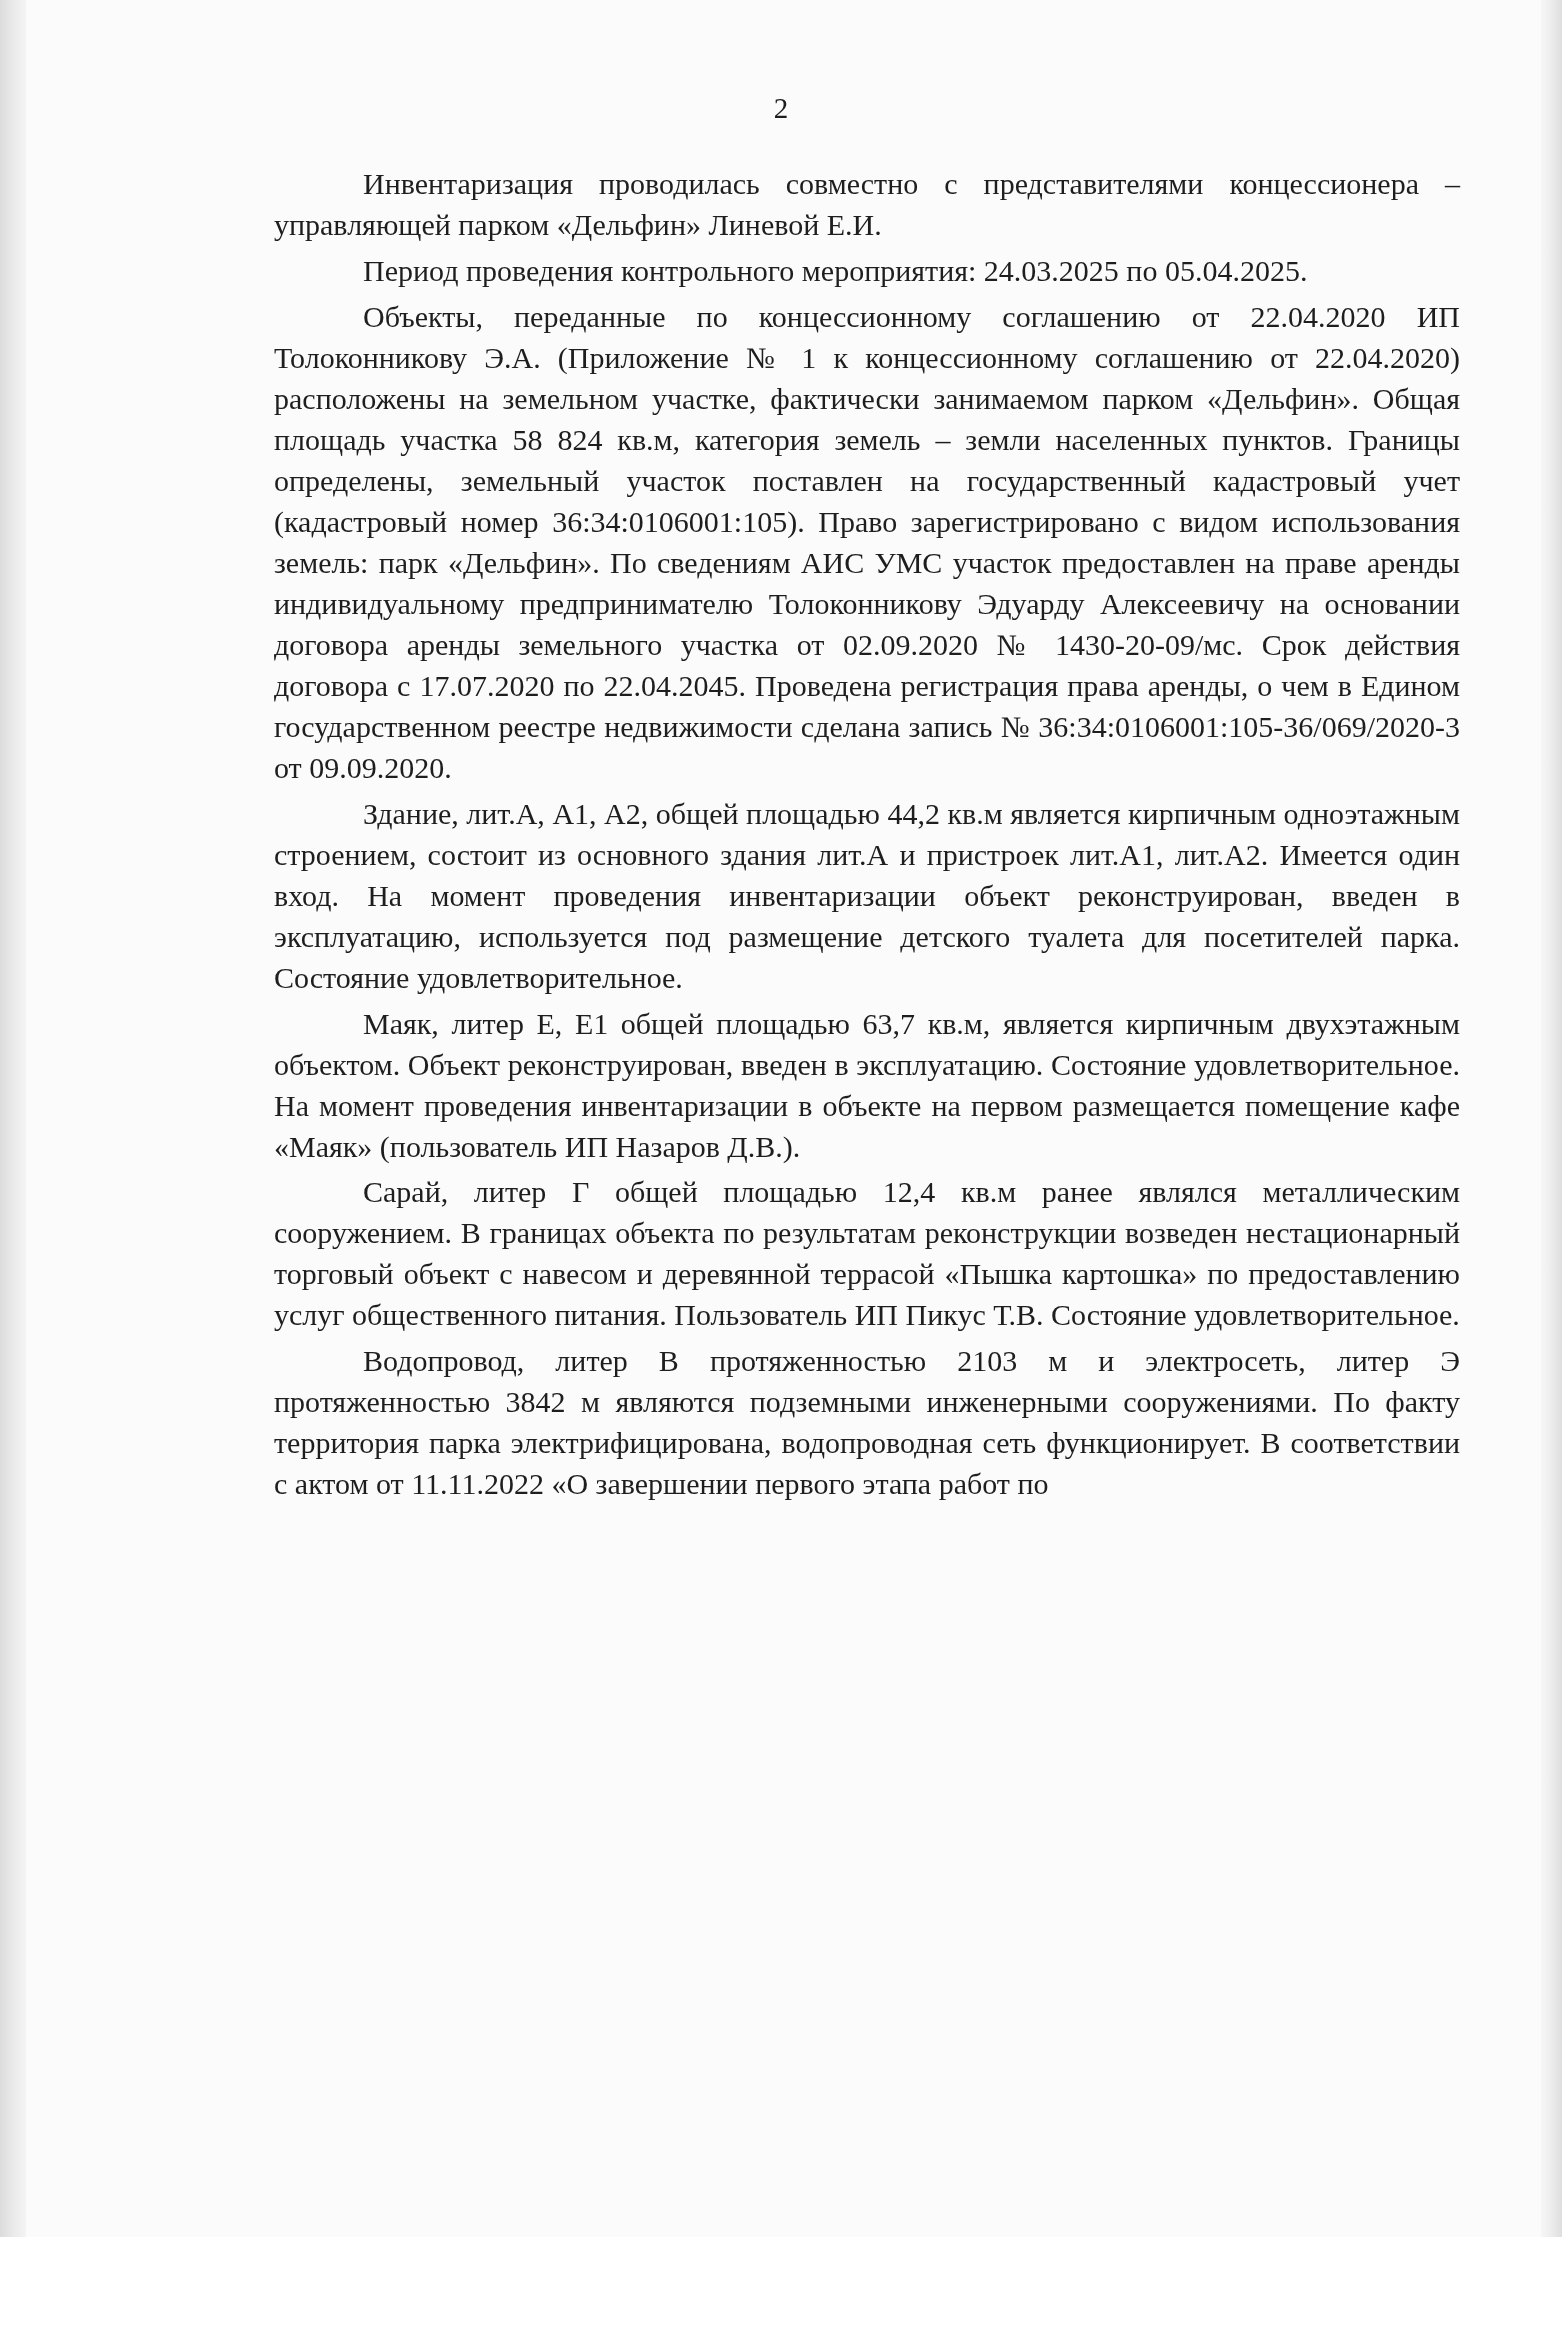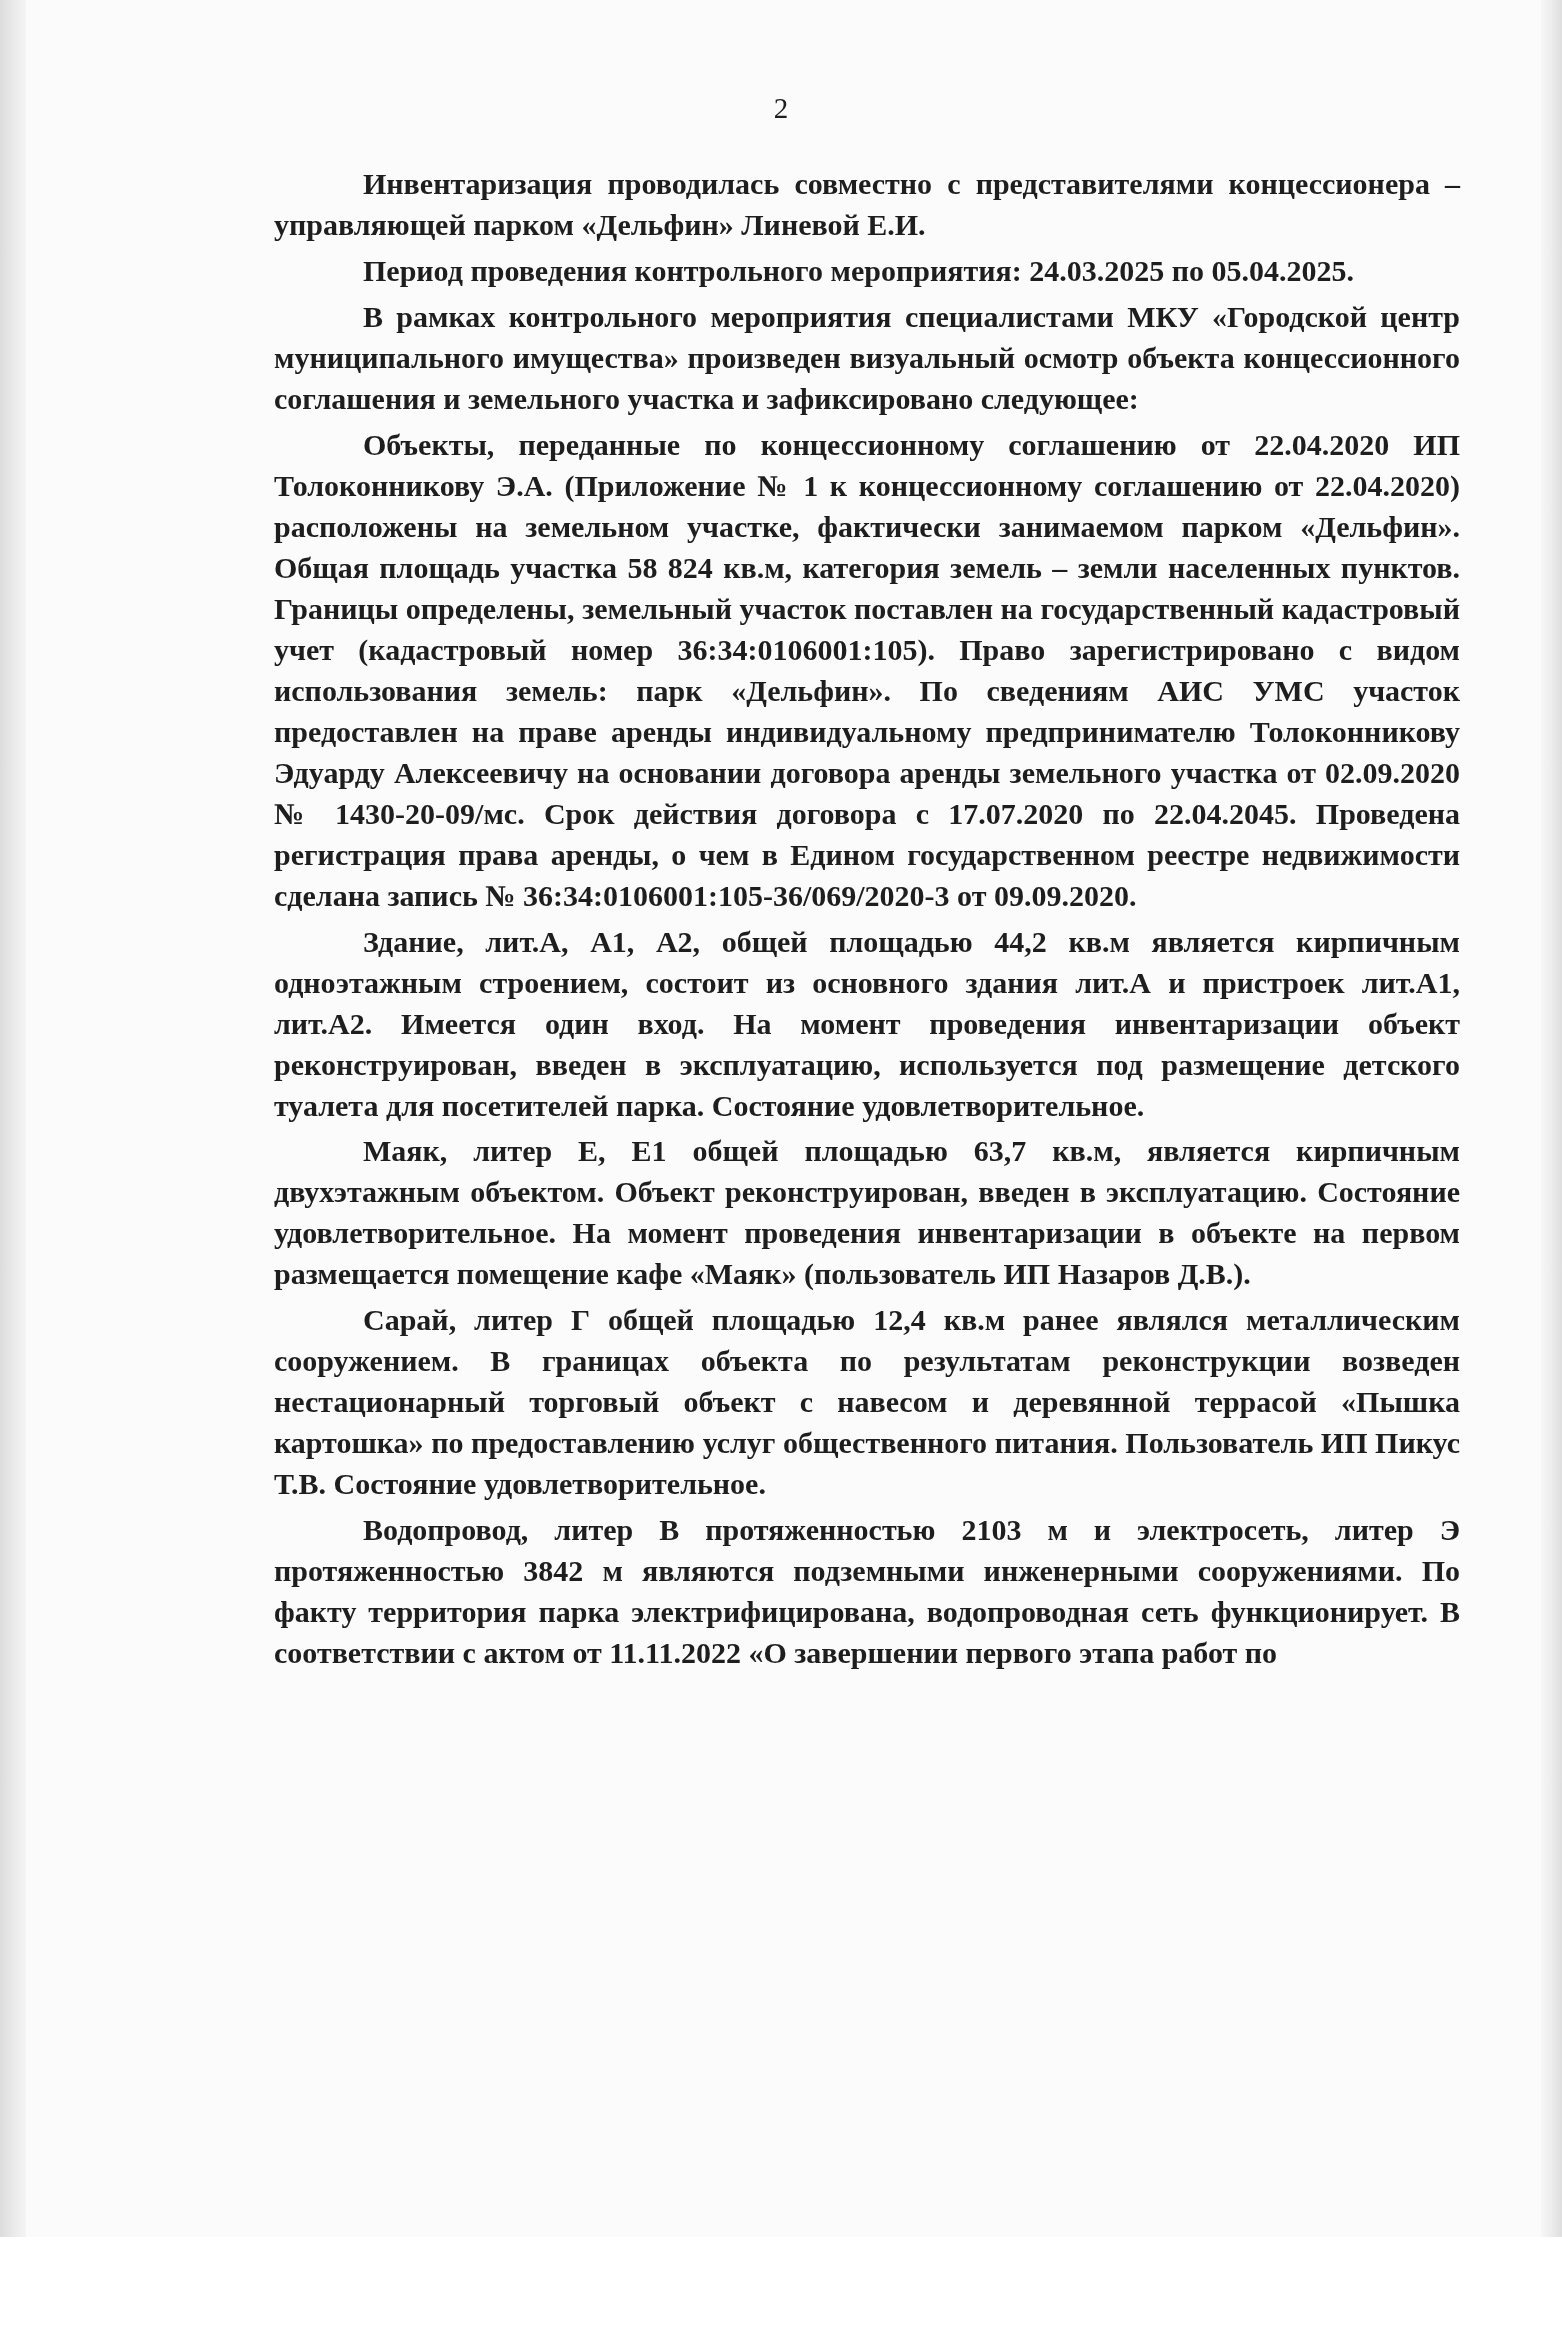--- a/index.html
+++ b/index.html
@@ -23,36 +23,34 @@
     position: absolute; left: 0; width: 1562px; top: 89px; text-align: center;
     font-size: 29px; line-height: 39px;
   }
   .body-text {
     position: absolute; left: 274px; top: 163px; width: 1186px;
     font-size: 30px; line-height: 41px;
   }
   .body-text p {
     margin: 0 0 4.9px 0; text-indent: 89px; text-align: justify;
     text-align-last: left;
-    font-weight: bold;
   }
 </style>
 </head>
 <body>
 
 <div class="scan">
   <div class="edge-left"></div>
   <div class="edge-right"></div>
 
   <div class="page-number">2</div>
 
   <div class="body-text">
     <p>Инвентаризация проводилась совместно с представителями концессионера – управляющей парком «Дельфин» Линевой Е.И.</p>
     <p>Период проведения контрольного мероприятия: 24.03.2025 по 05.04.2025.</p>
-    <p>В рамках контрольного мероприятия специалистами МКУ «Городской центр муниципального имущества» произведен визуальный осмотр объекта концессионного соглашения и земельного участка и зафиксировано следующее:</p>
     <p>Объекты, переданные по концессионному соглашению от 22.04.2020 ИП Толоконникову Э.А. (Приложение № 1 к концессионному соглашению от 22.04.2020) расположены на земельном участке, фактически занимаемом парком «Дельфин». Общая площадь участка 58 824 кв.м, категория земель – земли населенных пунктов. Границы определены, земельный участок поставлен на государственный кадастровый учет (кадастровый номер 36:34:0106001:105). Право зарегистрировано с видом использования земель: парк «Дельфин». По сведениям АИС УМС участок предоставлен на праве аренды индивидуальному предпринимателю Толоконникову Эдуарду Алексеевичу на основании договора аренды земельного участка от 02.09.2020 № 1430-20-09/мс. Срок действия договора с 17.07.2020 по 22.04.2045. Проведена регистрация права аренды, о чем в Едином государственном реестре недвижимости сделана запись № 36:34:0106001:105-36/069/2020-3 от 09.09.2020.</p>
     <p>Здание, лит.А, А1, А2, общей площадью 44,2 кв.м является кирпичным одноэтажным строением, состоит из основного здания лит.А и пристроек лит.А1, лит.А2. Имеется один вход. На момент проведения инвентаризации объект реконструирован, введен в эксплуатацию,  используется под размещение детского туалета для посетителей парка. Состояние удовлетворительное.</p>
     <p>Маяк, литер Е, Е1 общей площадью 63,7 кв.м, является кирпичным двухэтажным объектом. Объект реконструирован, введен в эксплуатацию. Состояние удовлетворительное. На момент проведения инвентаризации в объекте на первом размещается помещение кафе «Маяк» (пользователь ИП Назаров Д.В.).</p>
     <p>Сарай, литер Г общей площадью 12,4 кв.м ранее являлся металлическим сооружением. В границах объекта по результатам реконструкции возведен нестационарный торговый объект с навесом и деревянной террасой «Пышка картошка» по предоставлению услуг общественного питания. Пользователь ИП Пикус Т.В. Состояние удовлетворительное.</p>
     <p>Водопровод, литер В протяженностью 2103 м и электросеть, литер Э протяженностью 3842 м являются подземными инженерными сооружениями. По факту территория парка электрифицирована, водопроводная сеть функционирует. В соответствии с актом от 11.11.2022 «О завершении первого этапа работ по</p>
   </div>
 </div>
 
 
 </body></html>

